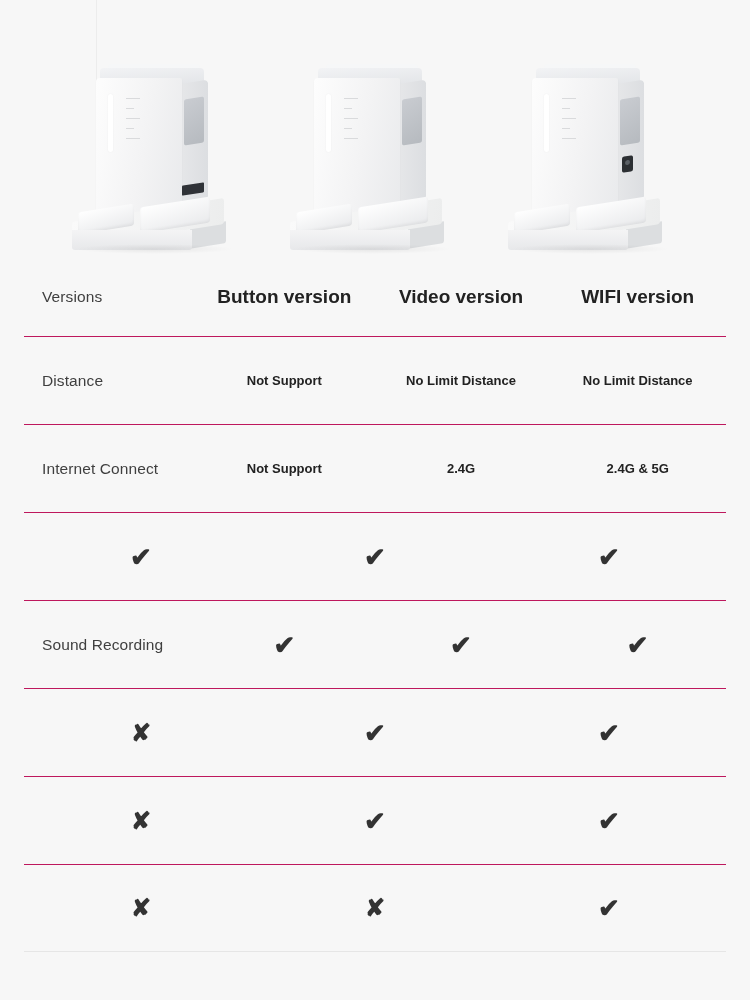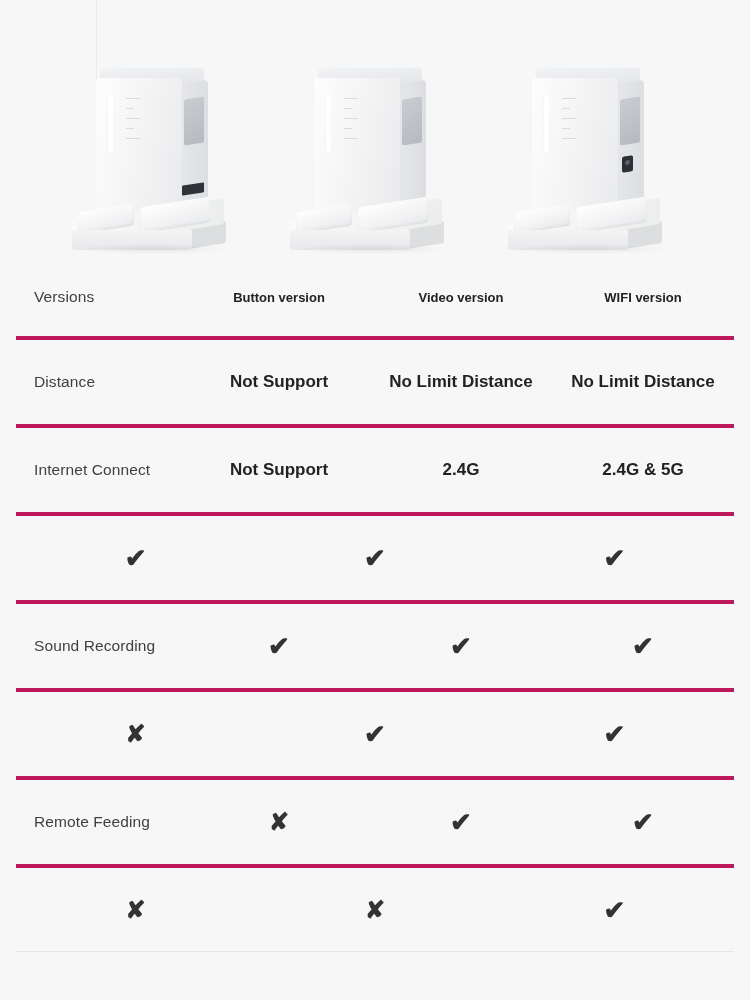--- a/index.html
+++ b/index.html
@@ -211,26 +211,26 @@
     left: 6px;
     bottom: -4px;
     width: 160px;
     height: 10px;
     background: radial-gradient(ellipse at center, rgba(0,0,0,0.07) 0%, rgba(0,0,0,0) 70%);
   }
 
   
   .table {
     width: 750px;
-    padding: 0 16px;
+    padding: 0 24px;
   }
   .row {
     display: flex;
     align-items: center;
-    border-top: 4px solid #be185d;
+    border-top: 1px solid #be185d;
     height: 88px;
   }
   .row.header {
     border-top: none;
     height: 78px;
   }
   .row:last-child { border-bottom: 1px solid #e6e6e6; }
 
   .cell-label {
     width: 172px;
@@ -244,22 +244,22 @@
     text-align: center;
     font-size: 15px;
     color: #2f2f2f;
   }
   .row.header .cell,
   .row.strong .cell {
     font-weight: bold;
     font-size: 17px;
     color: #222;
   }
-  .row.header .cell { font-size: 13px; }
-  .row.strong .cell { font-size: 17px; }
+  .row.header .cell { font-size: 19px; }
+  .row.strong .cell { font-size: 13px; }
 
   .mark {
     display: inline-block;
     font-size: 25px;
     line-height: 1;
     color: #333;
     font-weight: bold;
   }
   .mark.check { font-size: 26px; }
   .mark.cross { font-size: 24px; }
@@ -381,21 +381,20 @@
     <div class="cell"><span class="mark check">✔</span></div>
   </div>
 
   <div class="row">
     <div class="cell"><span class="mark cross">✘</span></div>
     <div class="cell"><span class="mark check">✔</span></div>
     <div class="cell"><span class="mark check">✔</span></div>
   </div>
 
   <div class="row">
-    <div class="cell-label">Remote Feeding</div>
     <div class="cell"><span class="mark cross">✘</span></div>
     <div class="cell"><span class="mark check">✔</span></div>
     <div class="cell"><span class="mark check">✔</span></div>
   </div>
 
   <div class="row">
     <div class="cell"><span class="mark cross">✘</span></div>
     <div class="cell"><span class="mark cross">✘</span></div>
     <div class="cell"><span class="mark check">✔</span></div>
   </div>

